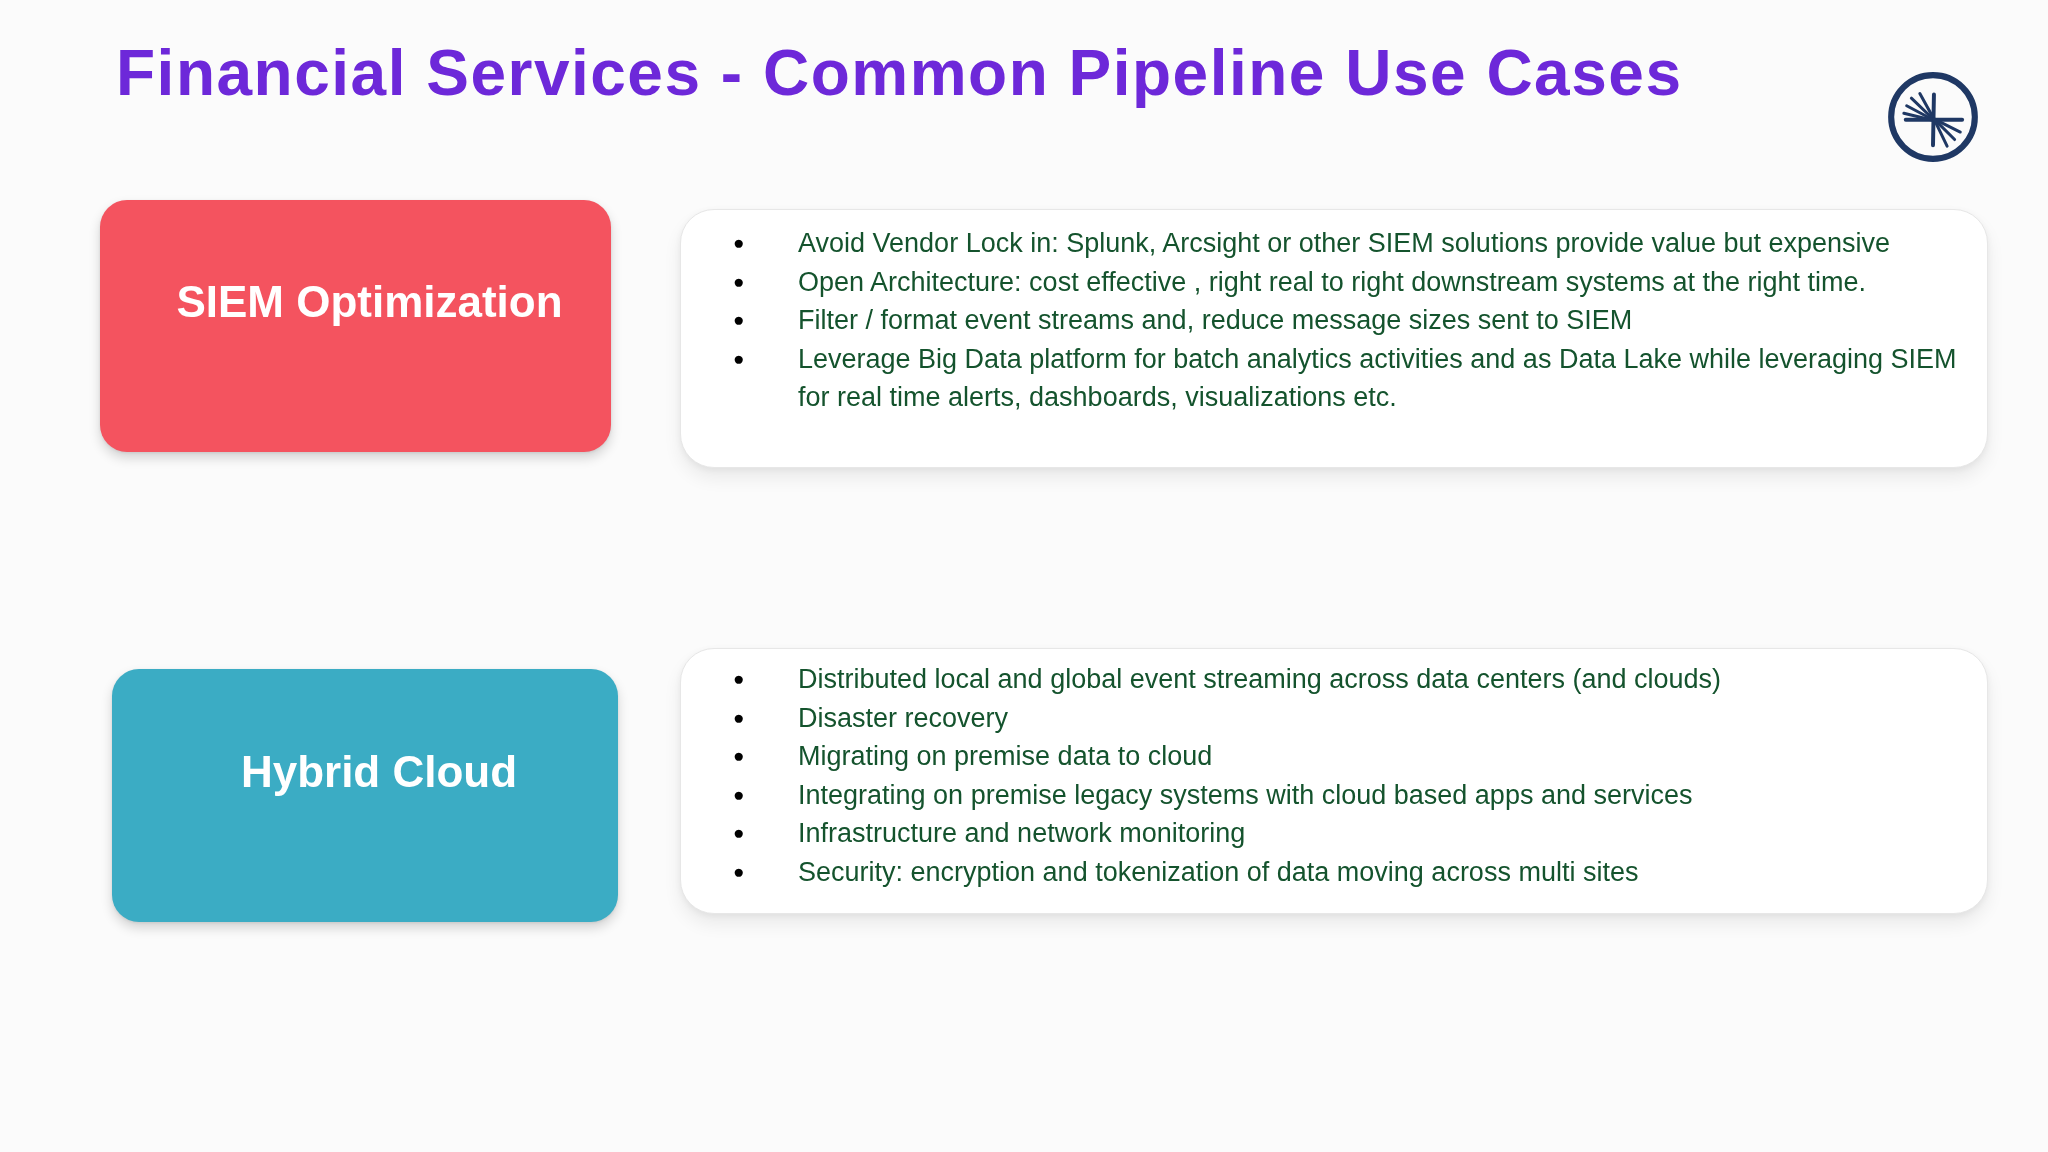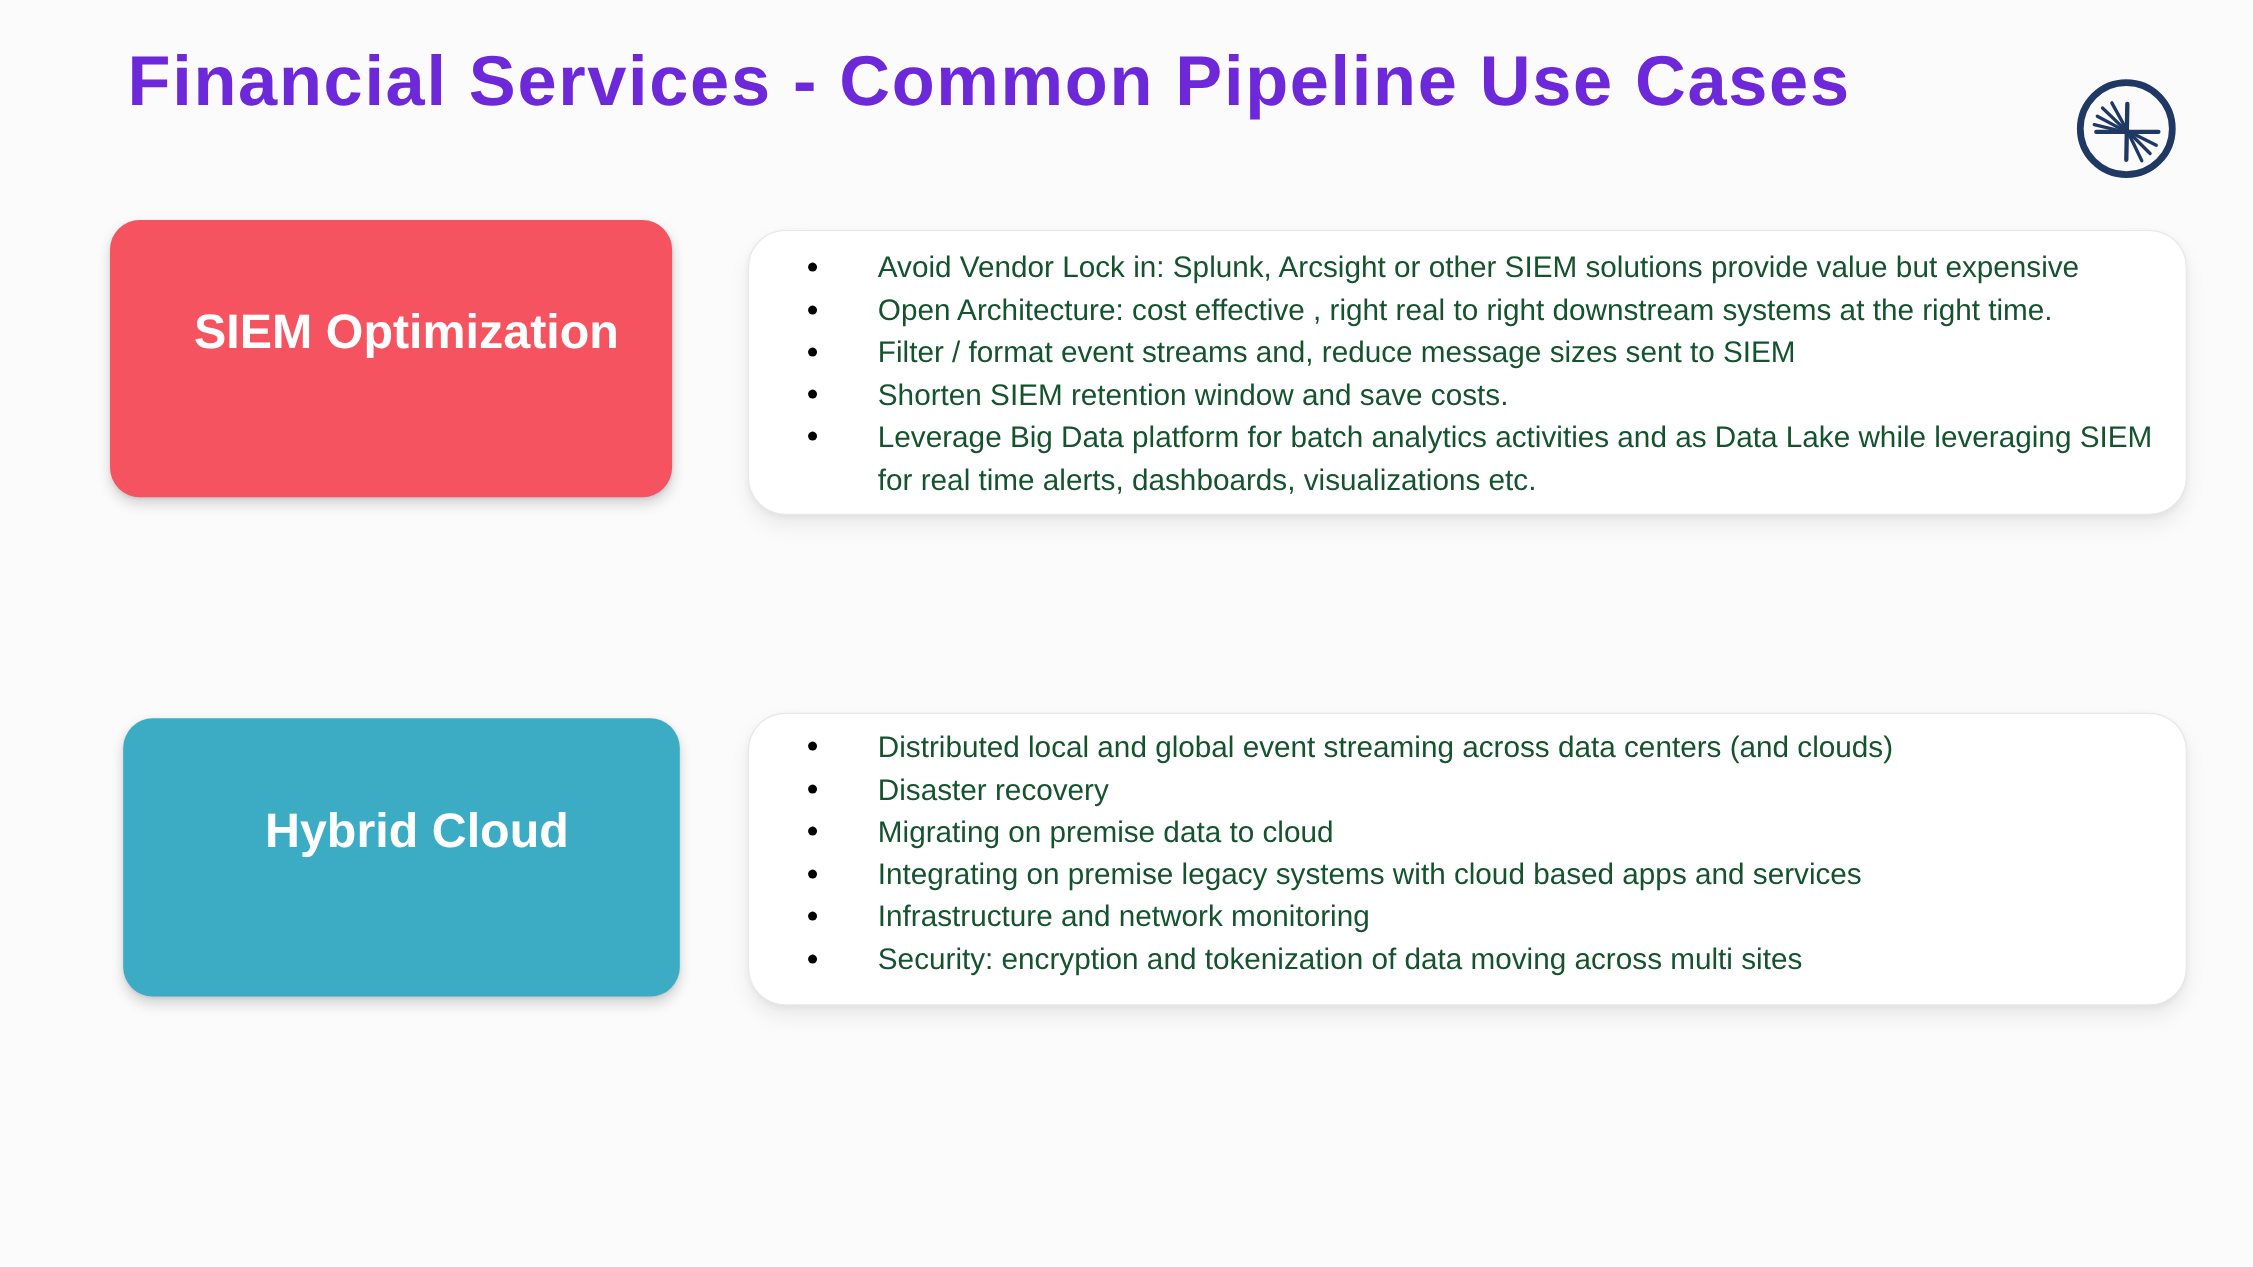--- a/index.html
+++ b/index.html
@@ -50,21 +50,21 @@
   }
   .card-siem {
     left: 100px;
     top: 200px;
     width: 483px;
     height: 252px;
     background: #F4535F;
   }
   .card-hybrid {
     left: 112px;
-    top: 653px;
+    top: 669px;
     width: 478px;
     height: 253px;
     background: #3BACC4;
   }
   .panel {
     position: absolute;
     left: 680px;
     width: 1308px;
     background: #ffffff;
     border: 1.5px solid #E7E7E7;
@@ -135,21 +135,20 @@
 
   <div class="card card-siem">
     <div class="card-label">SIEM Optimization</div>
   </div>
 
   <div class="panel panel-siem">
     <ul class="bullets">
       <li>Avoid Vendor Lock in: Splunk, Arcsight or other SIEM solutions provide value but expensive</li>
       <li>Open Architecture:  cost effective , right real to right downstream systems at the right time.</li>
       <li>Filter / format event streams and, reduce message sizes sent to SIEM</li>
-      <li>Shorten SIEM retention window and save costs.</li>
       <li>Leverage Big Data platform for batch analytics activities and as Data Lake while leveraging SIEM for real time alerts, dashboards, visualizations etc.</li>
     </ul>
   </div>
 
   <div class="card card-hybrid">
     <div class="card-label">Hybrid Cloud</div>
   </div>
 
   <div class="panel panel-hybrid">
     <ul class="bullets">

